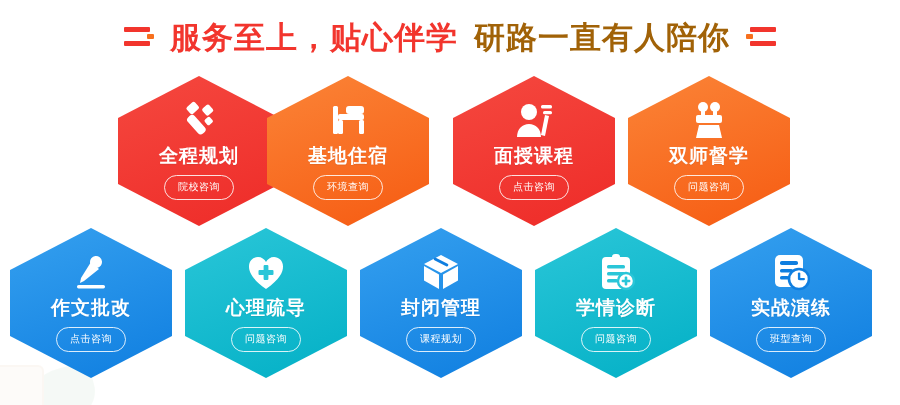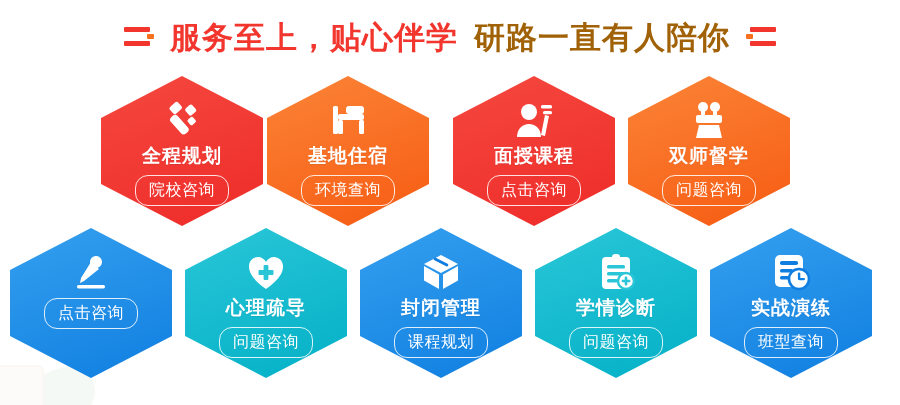--- a/index.html
+++ b/index.html
@@ -140,21 +140,21 @@
   .hex-title {
     font-size: 19px;
     font-weight: bold;
     letter-spacing: 1px;
     line-height: 1;
     margin-bottom: 10px;
     text-shadow: 0 1px 1px rgba(0,0,0,.07);
   }
 
   .hex-btn {
-    font-size: 16px;
+    font-size: 10px;
     line-height: 1;
     color: #ffffff;
     border: 1px solid rgba(255,255,255,.85);
     border-radius: 13px;
     padding: 6px 13px 7px;
     letter-spacing: .5px;
     background: transparent;
     white-space: nowrap;
   }
 </style>
@@ -178,21 +178,21 @@
     <span class="title-text title-dark">研路一直有人陪你</span>
     <span class="deco deco-right">
       <i class="bar-top"></i>
         <i class="dot"></i>
         <i class="bar-bot"></i>
     </span>
   </div>
 
   <div class="hex-row hex-row-1">
 
-    <div class="hex red" style="left:101px">
+    <div class="hex red" style="left:118px">
       <span class="hex-icon">
         <svg width="40" height="38" viewBox="0 0 40 38" fill="#fff">
           <rect x="8" y="3" width="11" height="9" rx="2" transform="rotate(-42 13 7)"></rect>
           <rect x="13" y="13" width="9" height="22" rx="3.5" transform="rotate(-42 17 24)"></rect>
           <rect x="24" y="5" width="9" height="9" rx="2" transform="rotate(-42 28 9)"></rect>
           <rect x="26" y="17" width="7" height="7" rx="1.8" transform="rotate(-42 29 20)"></rect>
         </svg>
       </span>
       <span class="hex-title">全程规划</span>
       <span class="hex-btn">院校咨询</span>
@@ -245,20 +245,21 @@
   <div class="hex-row hex-row-2">
 
     <div class="hex blue" style="left:10px">
       <span class="hex-icon">
         <svg width="40" height="36" viewBox="0 0 40 36" fill="#fff">
           <rect x="19" y="2" width="12" height="12" rx="6" transform="rotate(38 25 8)"></rect>
           <path d="M20 8 L28 15 L13 27 L9 29 L10 24z"></path>
           <rect x="6" y="31" width="28" height="3.4" rx="1.6"></rect>
         </svg>
       </span>
+      <span class="hex-title">作文批改</span>
       <span class="hex-btn">点击咨询</span>
     </div>
 
     <div class="hex teal" style="left:185px">
       <span class="hex-icon">
         <svg width="40" height="37" viewBox="0 0 40 37" fill="#fff">
           <path d="M20 35 C6 25 3 18 3 12.5 C3 6.5 7.5 3 12 3 C15.5 3 18.5 5 20 8 C21.5 5 24.5 3 28 3 C32.5 3 37 6.5 37 12.5 C37 18 34 25 20 35z"></path>
           <rect x="17.6" y="11" width="4.8" height="15" rx="1" fill="#2ac6d8"></rect>
           <rect x="12.5" y="16.1" width="15" height="4.8" rx="1" fill="#2ac6d8"></rect>
           <path d="M10 5 A11 11 0 0 0 5.5 12" stroke="#fff" stroke-width="2" fill="none" stroke-linecap="round"></path>

